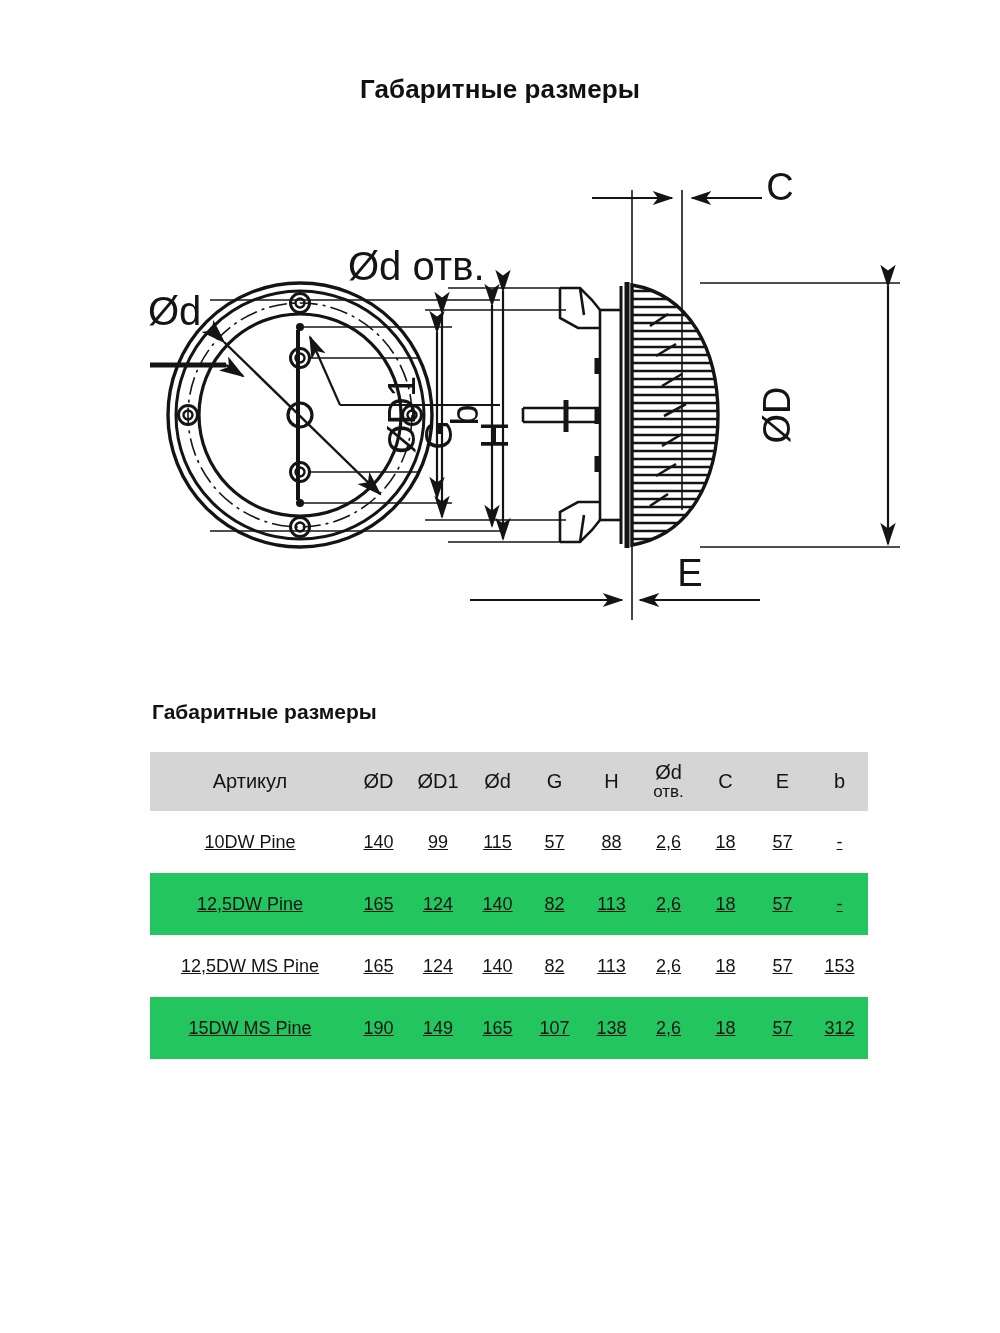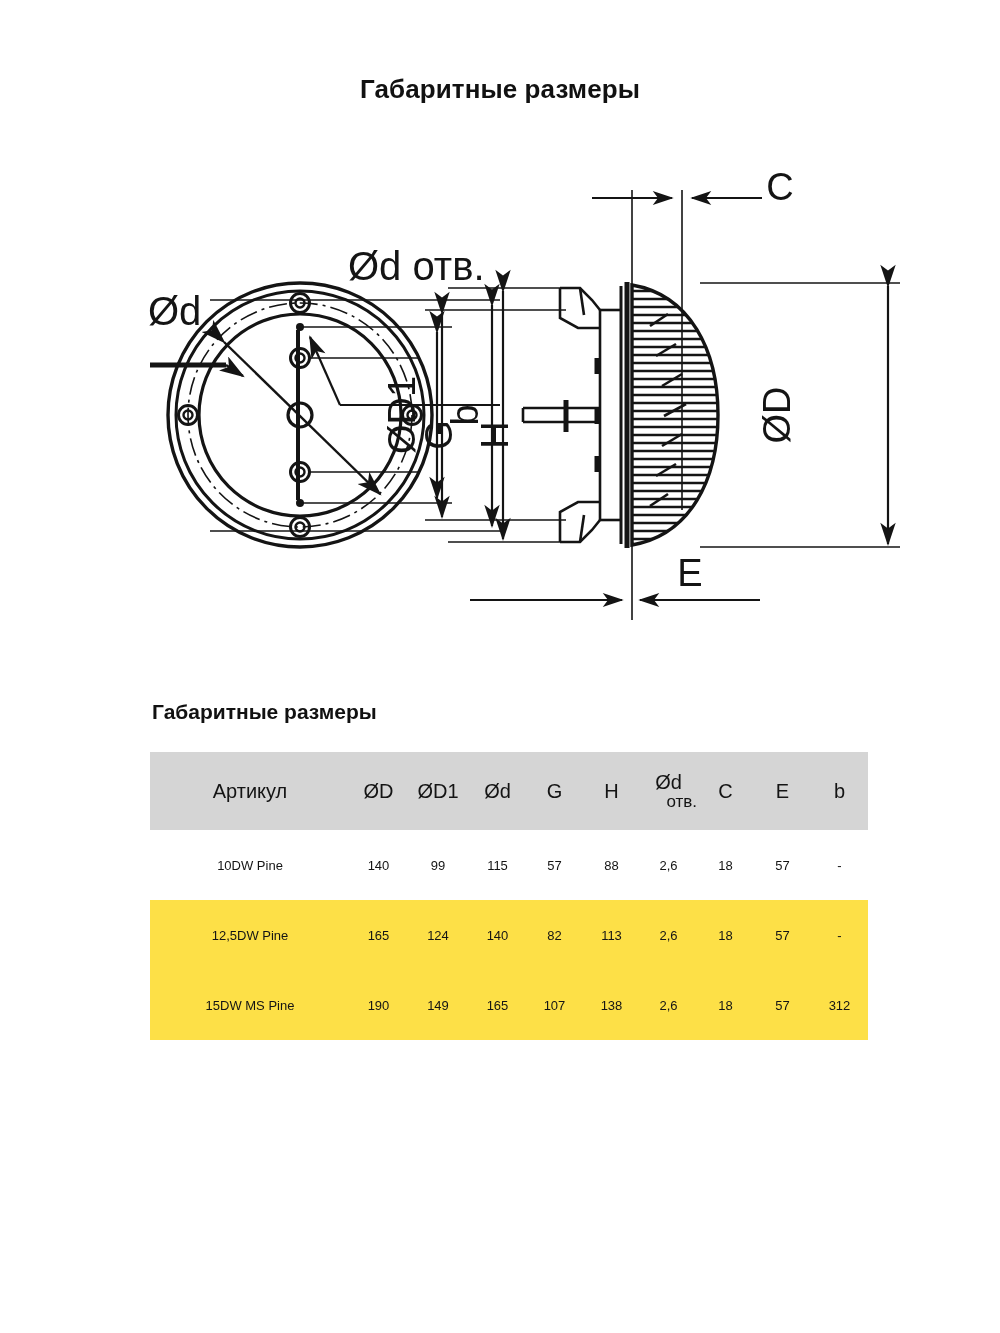--- a/index.html
+++ b/index.html
@@ -64,39 +64,40 @@
   .dims-table td {
     border: 0;
     padding: 0;
     text-align: center;
     vertical-align: middle;
     color: #141414;
     font-weight: normal;
   }
   .dims-table thead th {
     background: #d5d5d5;
-    height: 78px;
+    height: 59px;
     font-size: 20px;
   }
   .dims-table tbody td {
-    height: 70px;
-    font-size: 13px;
+    height: 62px;
+    font-size: 18px;
+    text-decoration: underline;
   }
   .dims-table tbody tr.shaded td {
-    background: #fde047;
+    background: #22c55e;
   }
   .dims-table tbody tr.plain td {
     background: #ffffff;
   }
   .hdr-stack {
     display: block;
     line-height: 1.05;
   }
   .hdr-stack .l1 { display: block; }
-  .hdr-stack .l2 { display: block; font-size: 17px; text-align: right; }
+  .hdr-stack .l2 { display: block; font-size: 17px; }
 
   
   .c-article { width: 200px; }
   .c-num     { width: 57px;  }
   .c-num-w   { width: 62px;  }
 </style>
 </head>
 <body>
 
 <div class="page-title">Габаритные размеры</div>
@@ -338,20 +339,32 @@
       <td>165</td>
       <td>124</td>
       <td>140</td>
       <td>82</td>
       <td>113</td>
       <td>2,6</td>
       <td>18</td>
       <td>57</td>
       <td>-</td>
     </tr>
+    <tr class="plain">
+      <td>12,5DW MS Pine</td>
+      <td>165</td>
+      <td>124</td>
+      <td>140</td>
+      <td>82</td>
+      <td>113</td>
+      <td>2,6</td>
+      <td>18</td>
+      <td>57</td>
+      <td>153</td>
+    </tr>
     <tr class="shaded">
       <td>15DW MS Pine</td>
       <td>190</td>
       <td>149</td>
       <td>165</td>
       <td>107</td>
       <td>138</td>
       <td>2,6</td>
       <td>18</td>
       <td>57</td>

